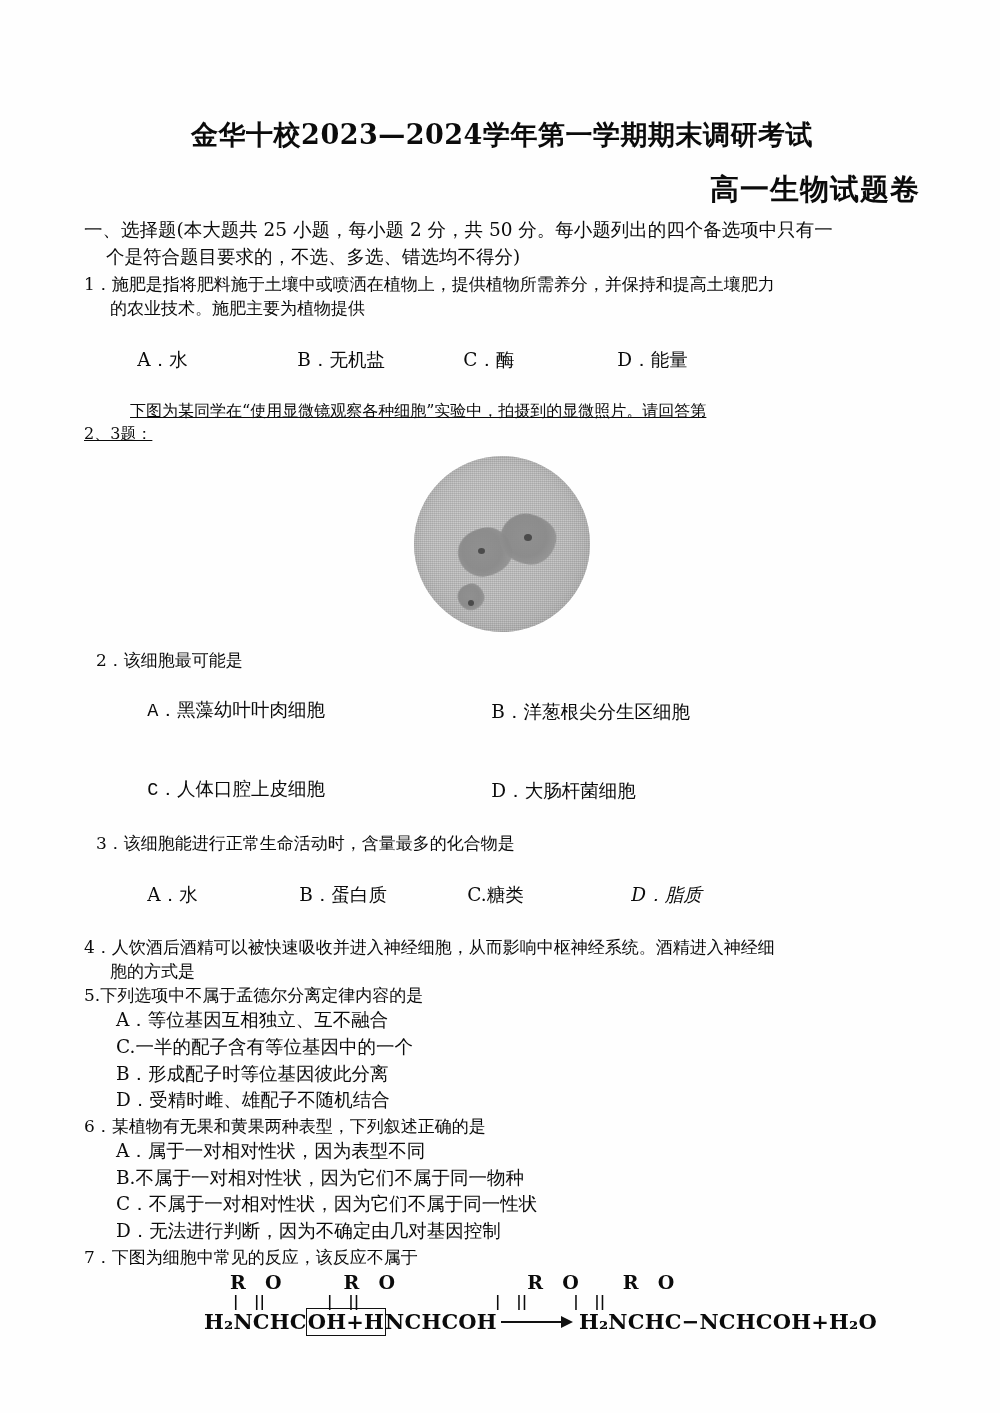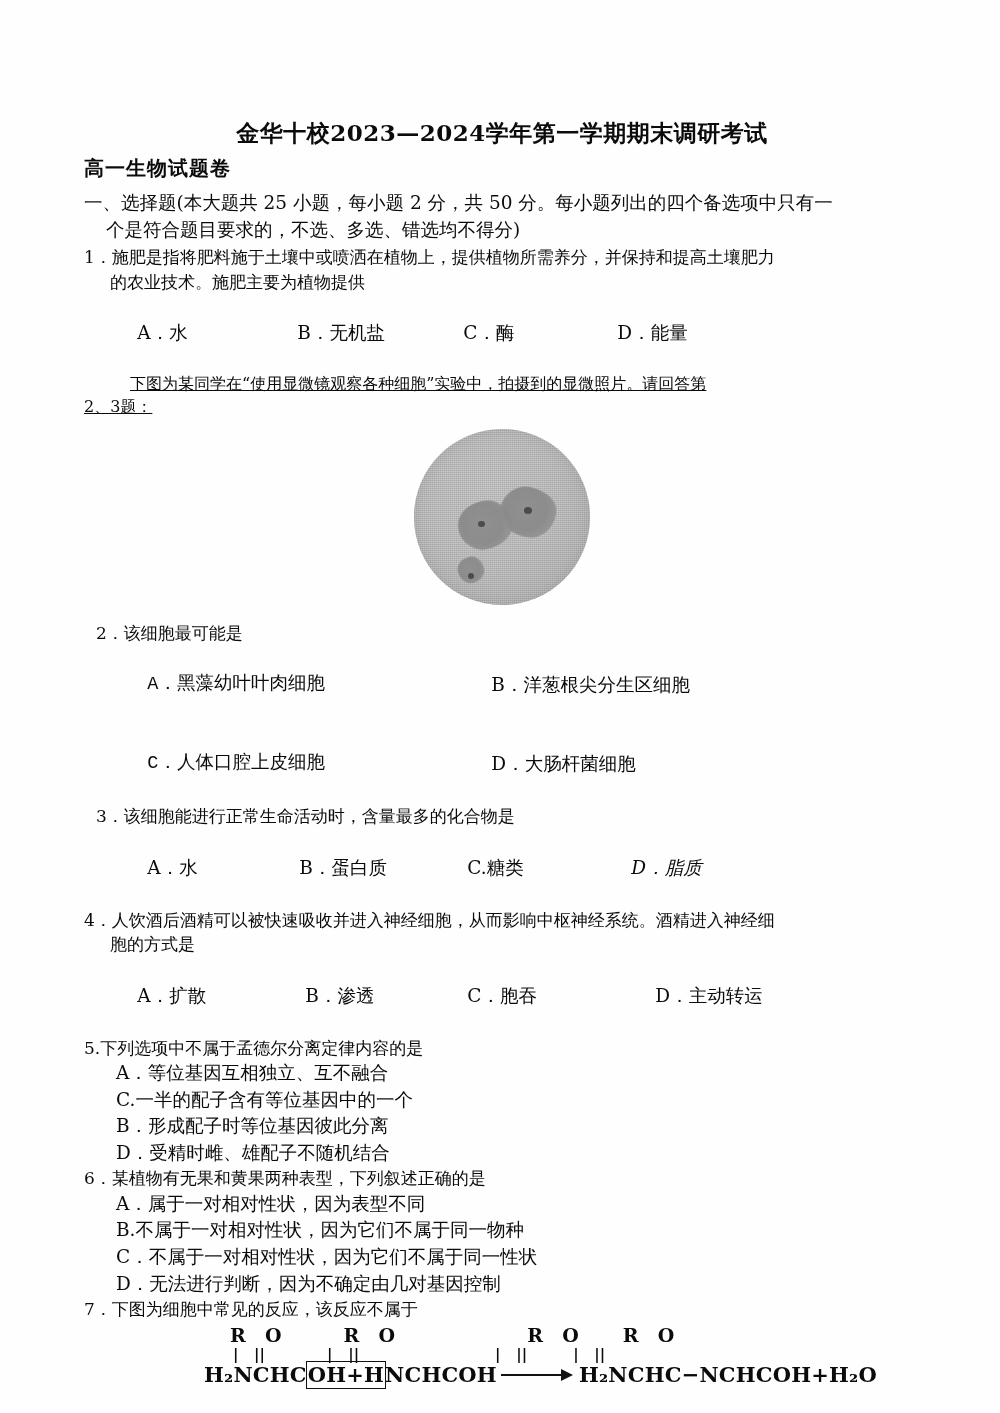--- a/index.html
+++ b/index.html
@@ -28,30 +28,30 @@
   .content {
     position: absolute;
     left: 84px;
     top: 118px;
     width: 836px;
   }
 
   
   .exam-title {
     text-align: center;
-    font-size: 23px;
+    font-size: 27px;
     font-weight: bold;
     letter-spacing: 0.5px;
     line-height: 1.28;
-    margin: 0 0 8px 0;
+    margin: 0 0 18px 0;
     font-family: "DejaVu Serif", "Liberation Serif", serif;
   }
   .exam-subtitle {
-    text-align: left;
-    font-size: 20px;
+    text-align: right;
+    font-size: 29px;
     font-weight: bold;
     letter-spacing: 1px;
     line-height: 1.3;
     margin: 0 0 9px 0;
   }
 
   
   .section-intro {
     font-size: 18.5px;
     line-height: 1.43;
@@ -313,23 +313,20 @@
 
     <div class="q-stem" style="padding-left:12px;">3．该细胞能进行正常生命活动时，含量最多的化合物是</div>
     <div class="opt-row indent2 cols4b">
       <span class="opt-col">A．水</span><span class="opt-col">B．蛋白质</span><span class="opt-col">C.糖类</span><span class="opt-col">D．脂质</span>
     </div>
 
     <div class="q-stem">
       <span>4．人饮酒后酒精可以被快速吸收并进入神经细胞，从而影响中枢神经系统。酒精进入神经细</span>
       <span class="cont">胞的方式是</span>
     </div>
-    <div class="opt-row cols4c">
-      <span class="opt-col">A．扩散</span><span class="opt-col">B．渗透</span><span class="opt-col">C．胞吞</span><span class="opt-col">D．主动转运</span>
-    </div>
 
     <div class="q-stem">5.下列选项中不属于孟德尔分离定律内容的是</div>
     <div class="opt-stack">
       <div>A．等位基因互相独立、互不融合</div>
       <div>C.一半的配子含有等位基因中的一个</div>
       <div>B．形成配子时等位基因彼此分离</div>
       <div>D．受精时雌、雄配子不随机结合</div>
     </div>
 
     <div class="q-stem">6．某植物有无果和黄果两种表型，下列叙述正确的是</div>

